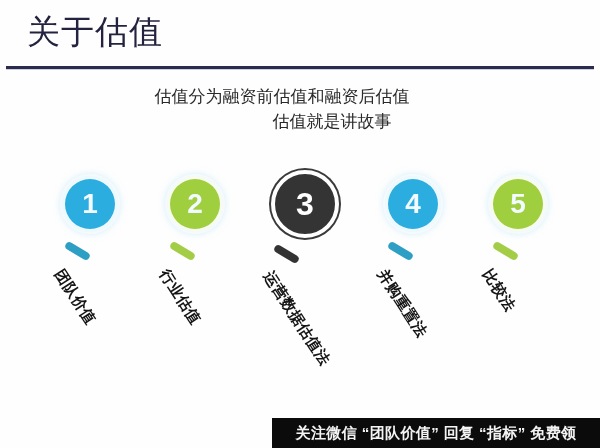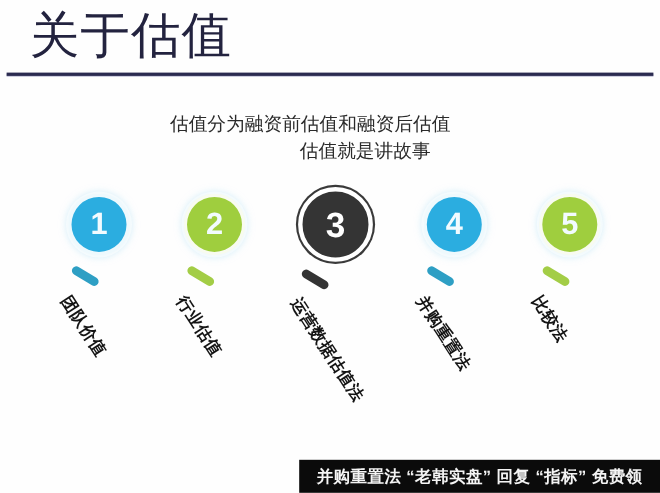--- a/index.html
+++ b/index.html
@@ -21,21 +21,21 @@
     position: absolute;
     inset: 0;
     background: #fefefe;
   }
 
   
   #title {
     position: absolute;
     left: 27px;
     top: 10px;
-    font-size: 45px;
+    font-size: 33px;
     line-height: 44px;
     letter-spacing: 1px;
     color: #23233f;
     font-weight: 400;
     white-space: nowrap;
   }
 
   #title-rule {
     position: absolute;
     left: 6px;
@@ -43,21 +43,21 @@
     width: 588px;
     height: 3px;
     background: #2b2b50;
     box-shadow: 0 1px 0 0 rgba(120,120,170,0.35);
   }
 
   
   #subtitle {
     position: absolute;
     left: 0;
-    top: 100px;
+    top: 84px;
     width: 558px;
     text-align: center;
   }
   .sub-line {
     font-size: 17px;
     line-height: 25px;
     color: #2a2a2a;
     white-space: nowrap;
     font-weight: 500;
   }
@@ -214,16 +214,16 @@
       <div class="circle std green" style="top:176px;">
         <span>5</span>
       </div>
       <div class="dash green" style="left:-26px; top:247px;"></div>
       <div class="caption" style="left:-24px; top:266px;">比较法</div>
     </div>
 
   </div>
 
   <div id="banner">
-    <span id="banner-text">并购重置法 “老韩实盘” 回复 “指标” 免费领</span>
+    <span id="banner-text">关注微信 “团队价值” 回复 “指标” 免费领</span>
   </div>
 
 </div>
 
 </body></html>

